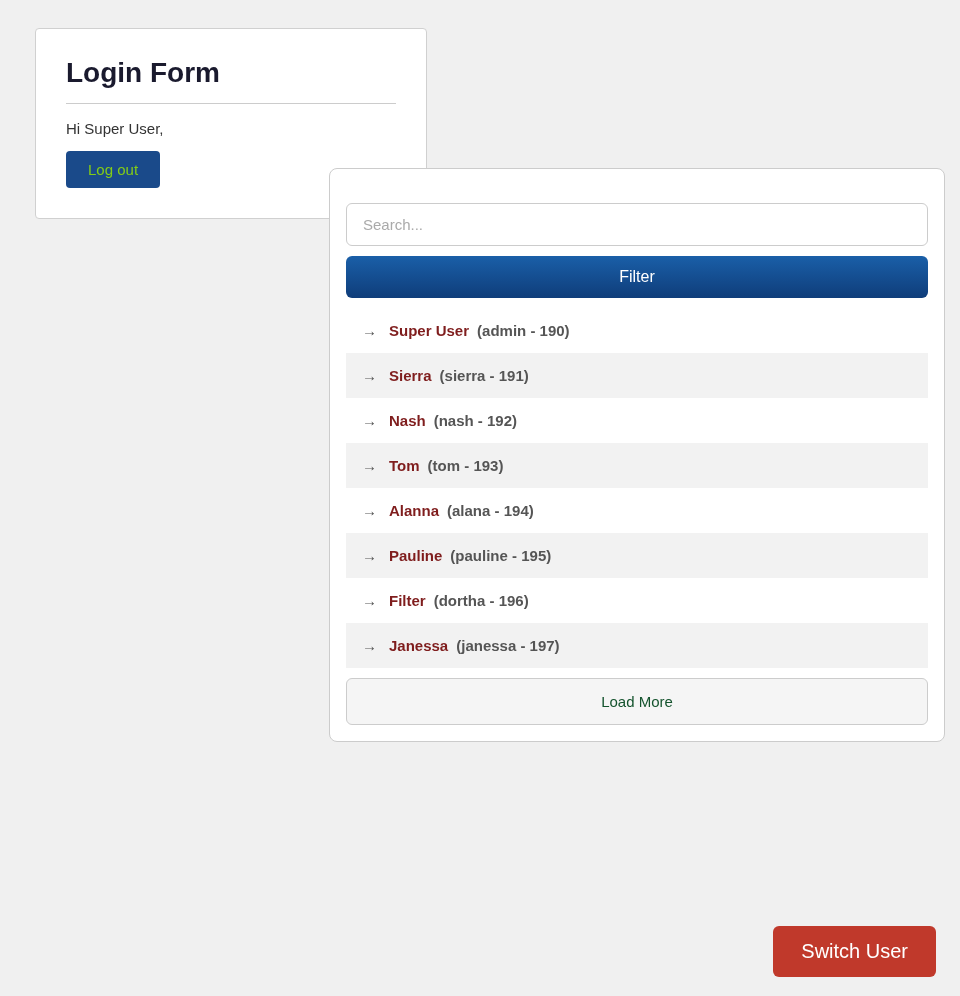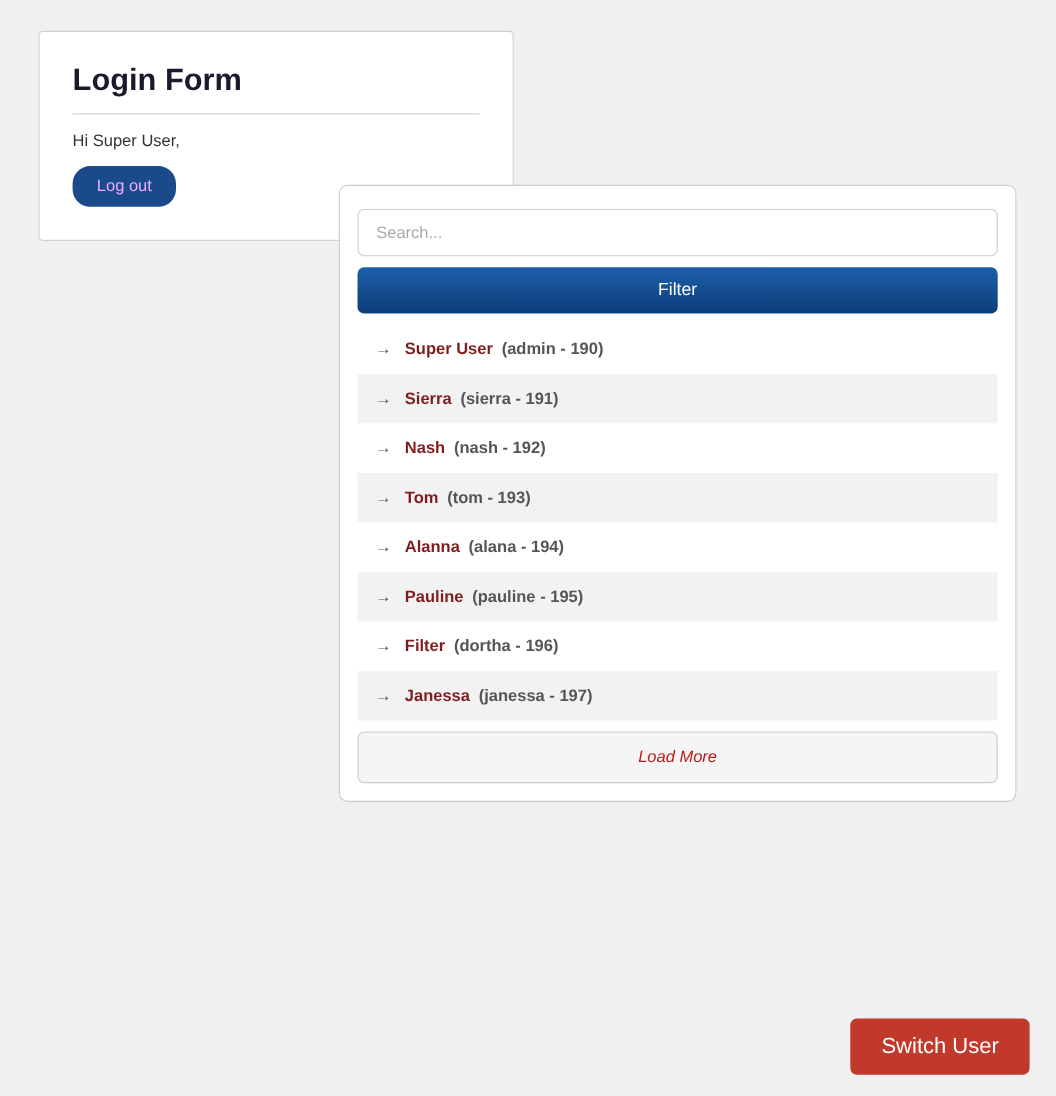--- a/index.html
+++ b/index.html
@@ -14,21 +14,21 @@
       background-color: #f0f0f0;
       font-family: Arial, Helvetica, sans-serif;
       position: relative;
       overflow: hidden;
     }
 
     .login-form-card {
       position: absolute;
       top: 28px;
       left: 35px;
-      width: 432px;
+      width: 392px;
       background: #ffffff;
       border: 1px solid #d0d0d0;
       border-radius: 4px;
       padding: 28px 30px 30px 30px;
     }
 
     .login-form-title {
       font-size: 28px;
       font-weight: bold;
       color: #1a1a2e;
@@ -42,38 +42,38 @@
     }
 
     .login-form-greeting {
       font-size: 15px;
       color: #333333;
       margin-bottom: 14px;
     }
 
     .logout-button {
       background: #1a4a8a;
-      color: #f0abfc;
-      border: none;
-      border-radius: 16px;
+      color: #84cc16;
+      border: none;
+      border-radius: 4px;
       padding: 10px 22px;
       font-size: 15px;
       cursor: pointer;
       font-weight: 500;
     }
 
     .user-switcher-panel {
       position: absolute;
       top: 168px;
-      left: 308px;
+      left: 329px;
       width: 616px;
       background: #ffffff;
       border: 1px solid #cccccc;
       border-radius: 8px;
-      padding: 21px 16px 16px 16px;
+      padding: 34px 16px 16px 16px;
     }
 
     .search-input {
       width: 100%;
       padding: 12px 16px;
       font-size: 15px;
       border: 1px solid #cccccc;
       border-radius: 6px;
       outline: none;
       color: #333;
@@ -131,27 +131,26 @@
 
     .user-list-item .user-detail {
       color: #555555;
       font-weight: bold;
     }
 
     .load-more-button {
       width: 100%;
       padding: 14px;
       background: #f5f5f5;
-      color: #b91c1c;
+      color: #14532d;
       border: 1px solid #cccccc;
       border-radius: 6px;
       font-size: 15px;
       cursor: pointer;
       margin-top: 10px;
-      font-style: italic;
     }
 
     .switch-user-button {
       position: absolute;
       bottom: 19px;
       right: 24px;
       background: #c0392b;
       color: #ffffff;
       border: none;
       border-radius: 6px;

